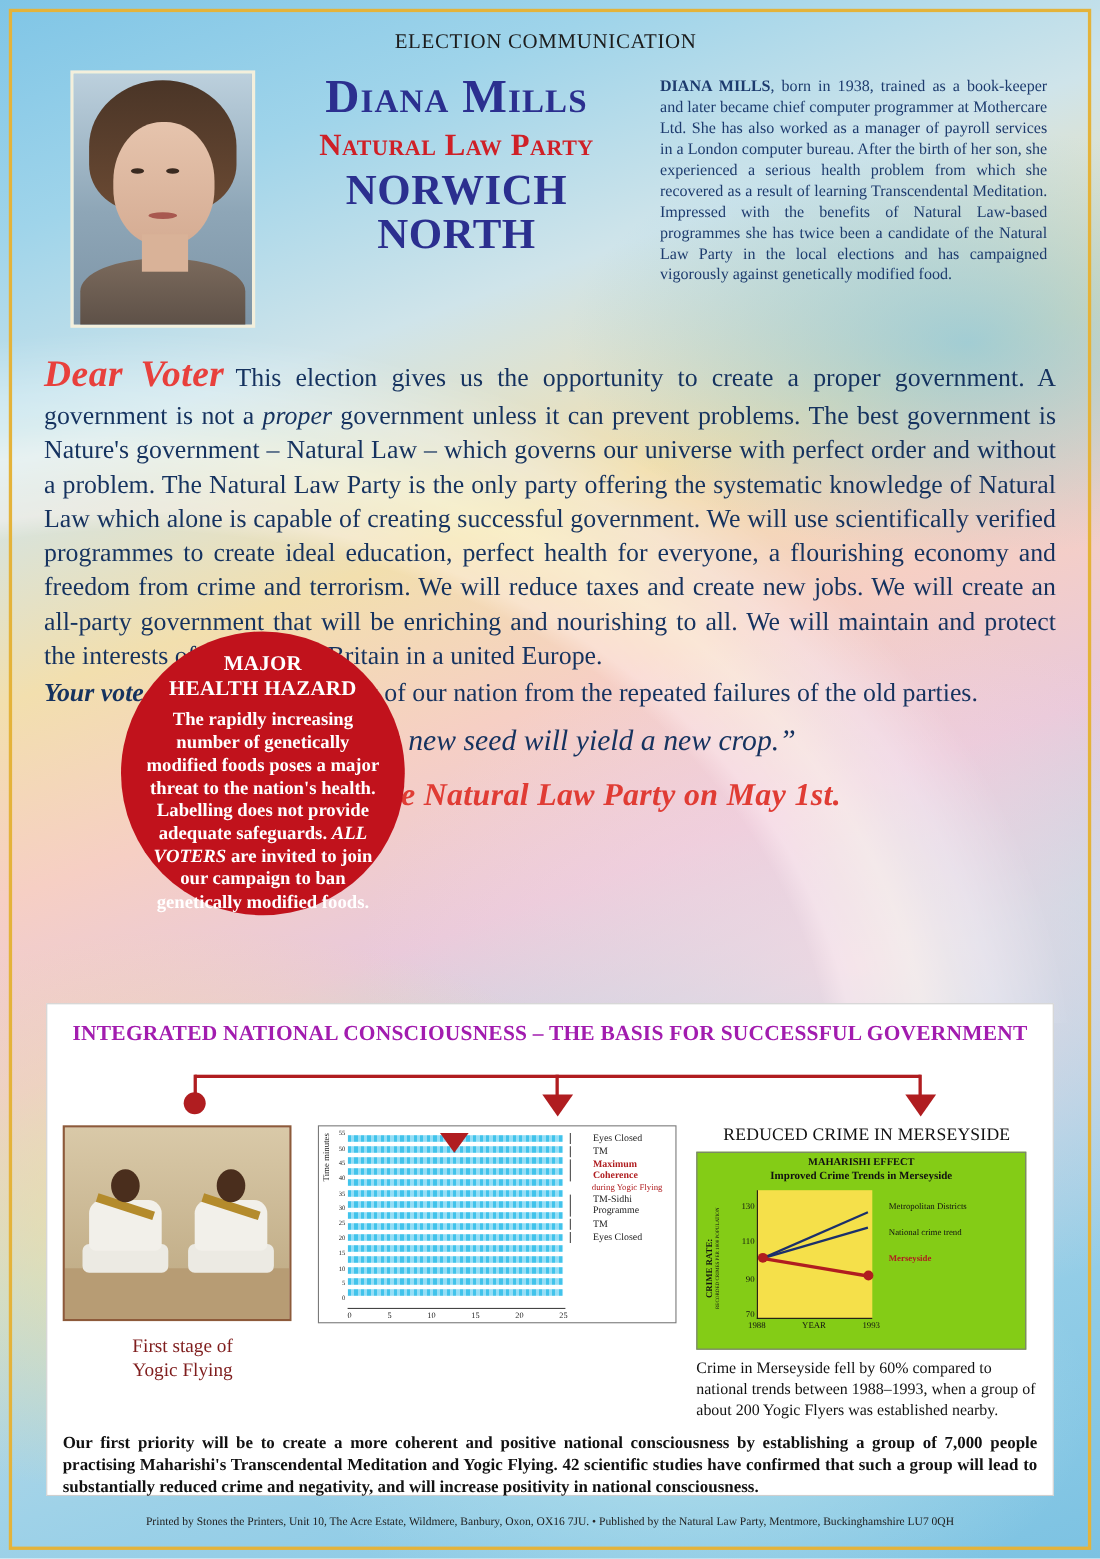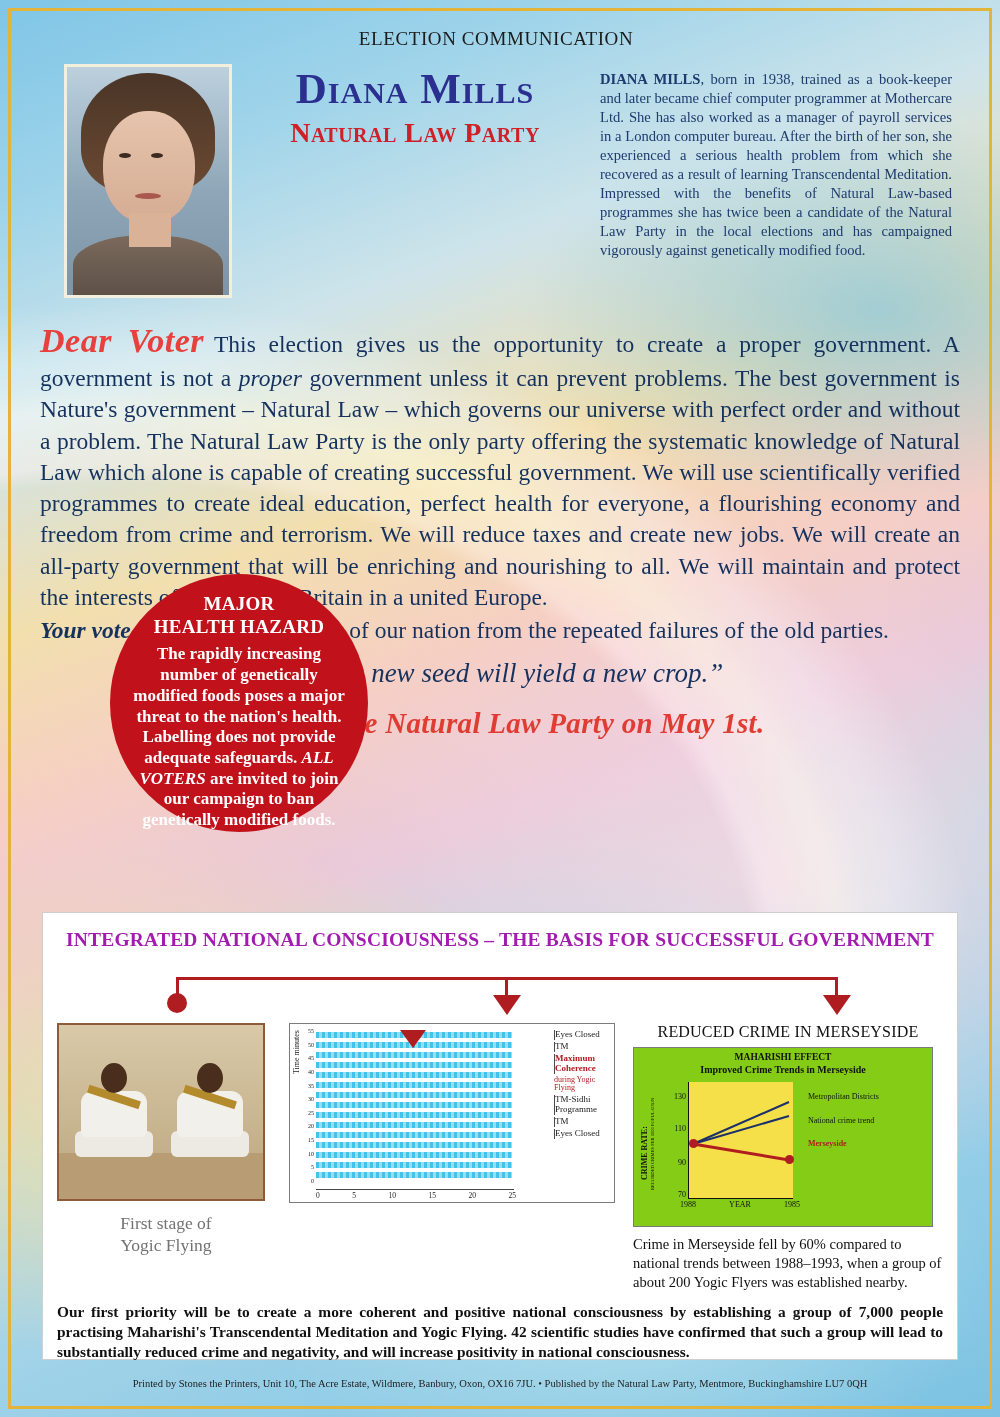--- a/index.html
+++ b/index.html
@@ -143,39 +143,39 @@
     background:linear-gradient(#d9c9a8,#bba67f);position:relative;overflow:hidden;
   }
   .ylogo .floor{position:absolute;left:0;bottom:0;width:100%;height:46px;background:#b79c74;}
   .ylogo .p1,.ylogo .p2{position:absolute;bottom:40px;width:78px;height:96px;}
   .ylogo .p1{left:16px;} .ylogo .p2{left:112px;}
   .ylogo .head{position:absolute;left:26px;top:0;width:26px;height:30px;border-radius:50%;background:#4a2e1d;}
   .ylogo .shirt{position:absolute;left:6px;top:28px;width:66px;height:46px;border-radius:12px 12px 6px 6px;background:#f2f0ea;}
   .ylogo .legs{position:absolute;left:0;top:68px;width:78px;height:26px;border-radius:6px;background:#eceae3;}
   .ylogo .sash{position:absolute;left:12px;top:30px;width:54px;height:8px;background:#b48b2c;transform:rotate(18deg);}
   .cap{
-    text-align:center;font-size:17.5px;line-height:1.25;color:#737373;margin-top:12px;
+    text-align:center;font-size:17.5px;line-height:1.25;color:#7f1d1d;margin-top:12px;
   }
   .col-title{
     text-align:center;font-size:12.4px;color:#111;letter-spacing:.2px;margin-bottom:6px;
     font-variant:small-caps;
   }
   .col3 .col-title{font-size:16px;font-variant:normal;}
   .blurb{font-size:13.6px;line-height:1.30;color:#111;text-align:justify;margin-top:8px;}
   .col3 .blurb{text-align:left;font-size:14.5px;line-height:1.32;}
 
   
   .eeg{width:326px;height:180px;border:1px solid #7a7a7a;background:#fff;position:relative;box-sizing:border-box;}
   .eeg .ylab{position:absolute;left:2px;top:50px;font-size:8px;transform:rotate(-90deg);transform-origin:left top;color:#222;}
   .eeg .plot{position:absolute;left:26px;top:4px;width:196px;bottom:18px;background:#fff;overflow:hidden;}
   .eeg .wave{position:absolute;left:0;width:196px;height:6px;
     background:repeating-linear-gradient(90deg,#37c0ea 0 3px,#8fdcf5 3px 6px);opacity:.95;}
   .eeg .marker{position:absolute;left:84px;top:2px;width:0;height:0;border-left:13px solid transparent;border-right:13px solid transparent;border-top:18px solid #b01d20;}
   .eeg .rlabels{position:absolute;right:4px;top:6px;width:92px;font-size:9px;color:#222;line-height:1.1;}
-  .eeg .rlabels div{margin-bottom:2px;border-left:1px solid #4a4a4a;padding-left:0;margin-left:36px;}
+  .eeg .rlabels div{margin-bottom:2px;border-left:1px solid #4a4a4a;padding-left:20px;}
   .eeg .rlabels .hl{color:#b01d20;font-weight:bold;}
   .eeg .xaxis{position:absolute;left:26px;right:100px;bottom:12px;height:1px;background:#444;}
   .eeg .xnum{position:absolute;bottom:2px;left:26px;width:200px;font-size:7.5px;color:#222;display:flex;justify-content:space-between;}
   .eeg .ynum{position:absolute;left:10px;top:4px;bottom:18px;width:14px;font-size:6px;color:#222;display:flex;flex-direction:column;justify-content:space-between;align-items:flex-end;}
 
   
   .crime{width:300px;height:180px;border:1px solid #7a7a7a;background:#84cc16;position:relative;box-sizing:border-box;}
   .crime .t1{position:absolute;top:4px;left:0;width:100%;text-align:center;font-size:9.5px;font-weight:bold;color:#111;}
   .crime .t2{position:absolute;top:16px;left:0;width:100%;text-align:center;font-size:10px;font-weight:bold;color:#111;}
   .crime .ylab{position:absolute;left:6px;top:132px;font-size:8px;font-weight:bold;transform:rotate(-90deg);transform-origin:left top;color:#111;white-space:nowrap;}
@@ -212,20 +212,24 @@
     <div class="face"></div>
     <div class="neck"></div>
     <div class="eyeL"></div>
       <div class="eyeR"></div>
     <div class="mouth"></div>
   </div>
 
   <div class="cand">
     <div class="name">Diana Mills</div>
     <div class="party">Natural Law Party</div>
+    <div class="seat">
+      <span>NORWICH</span><br>
+      <span>NORTH</span>
+    </div>
   </div>
 
   <div class="bio">
     <b>DIANA MILLS</b><span>, born in 1938, trained as a book-keeper and later became chief computer programmer at Mothercare Ltd. She has also worked as a manager of payroll services in a London computer bureau. After the birth of her son, she experienced a serious health problem from which she recovered as a result of learning Transcendental Meditation. Impressed with the benefits of Natural Law-based programmes she has twice been a candidate of the Natural Law Party in the local elections and has campaigned vigorously against genetically modified food.</span>
   </div>
 
   <div class="letter">
     <span class="dear">Dear Voter</span><span>This election gives us the opportunity to create a proper government. A government is not a </span><em>proper</em><span> government unless it can prevent problems. The best government is Nature's government – Natural Law – which governs our universe with perfect order and without a problem. The Natural Law Party is the only party offering the systematic knowledge of Natural Law which alone is capable of creating successful government. We will use scientifically verified programmes to create ideal education, perfect health for everyone, a flourishing economy and freedom from crime and terrorism. We will reduce taxes and create new jobs. We will create an all-party government that will be enriching and nourishing to all. We will maintain and protect the interests of a sovereign Britain in a united Europe.</span>
     <div style="margin-top:2px;">
       <span class="yourvote">Your vote</span><span> can rescue the destiny of our nation from the repeated failures of the old parties.</span>
@@ -351,21 +355,21 @@
               <line x1="4" y1="62" x2="100" y2="20" stroke="#1b2f6b" stroke-width="2"></line>
               <line x1="4" y1="62" x2="100" y2="34" stroke="#1b2f6b" stroke-width="2"></line>
               <line x1="4" y1="62" x2="100" y2="78" stroke="#b01d20" stroke-width="3"></line>
             </svg>
             <div class="dot" style="left:0px;top:57px"></div>
             <div class="dot" style="left:96px;top:73px"></div>
           </div>
           <div class="xlab">
             <span>1988</span>
             <span>YEAR</span>
-            <span>1985</span>
+            <span>1993</span>
           </div>
           <div class="legend">
             <div style="margin-bottom:14px;">
               <span>Metropolitan Districts</span>
             </div>
             <div style="margin-bottom:14px;">
               <span>National crime trend</span>
             </div>
             <div class="ms">Merseyside</div>
           </div>

